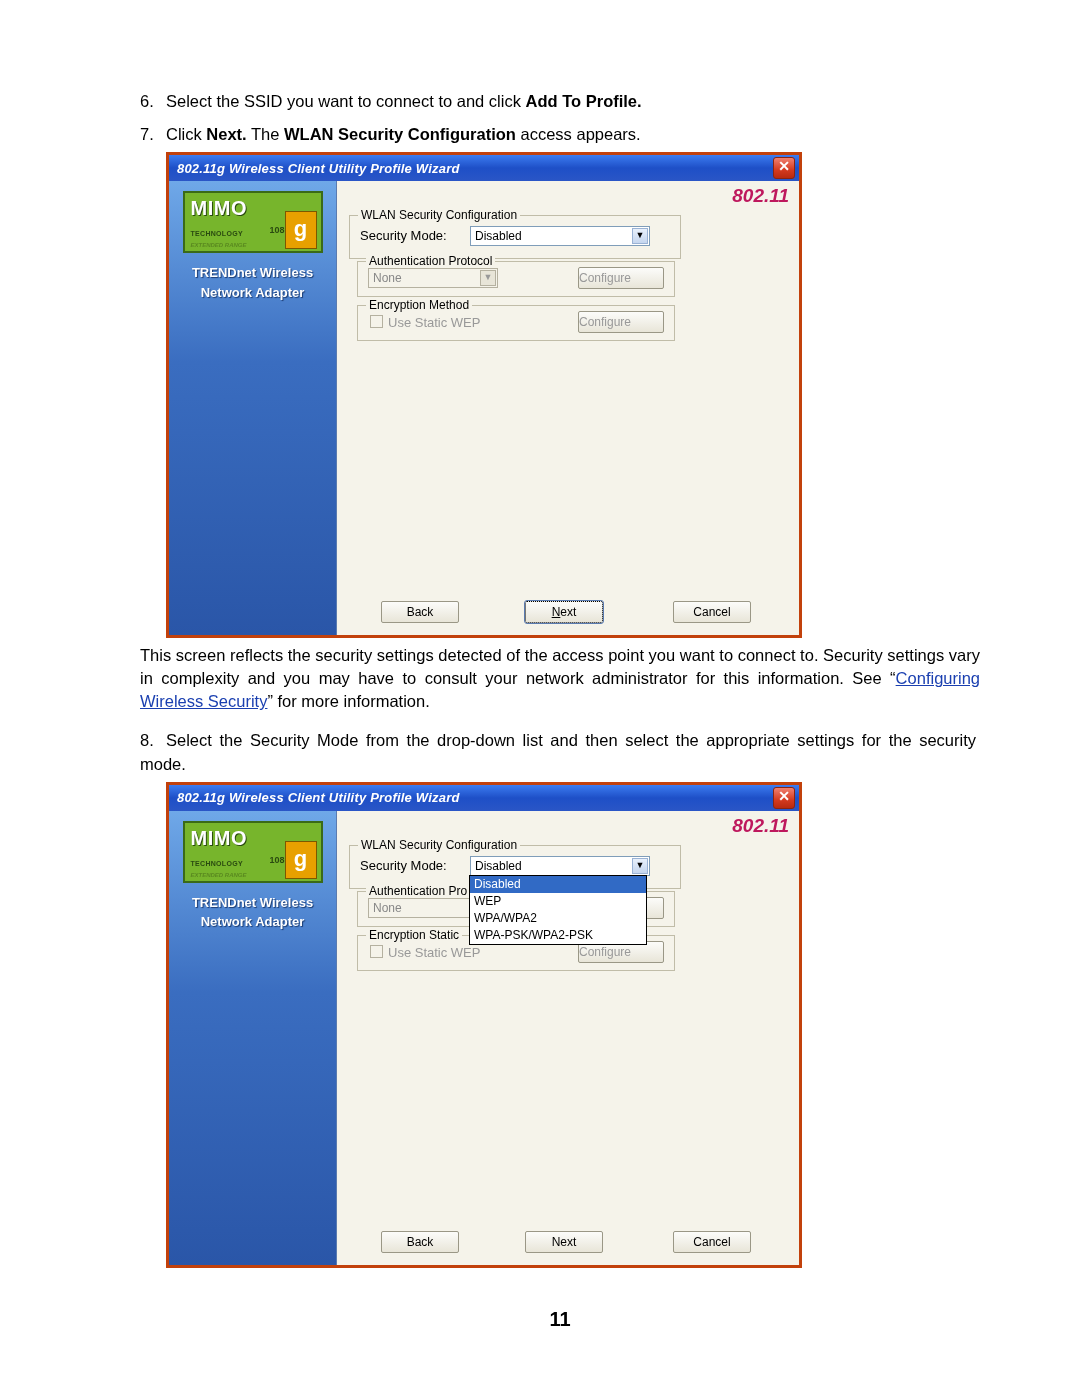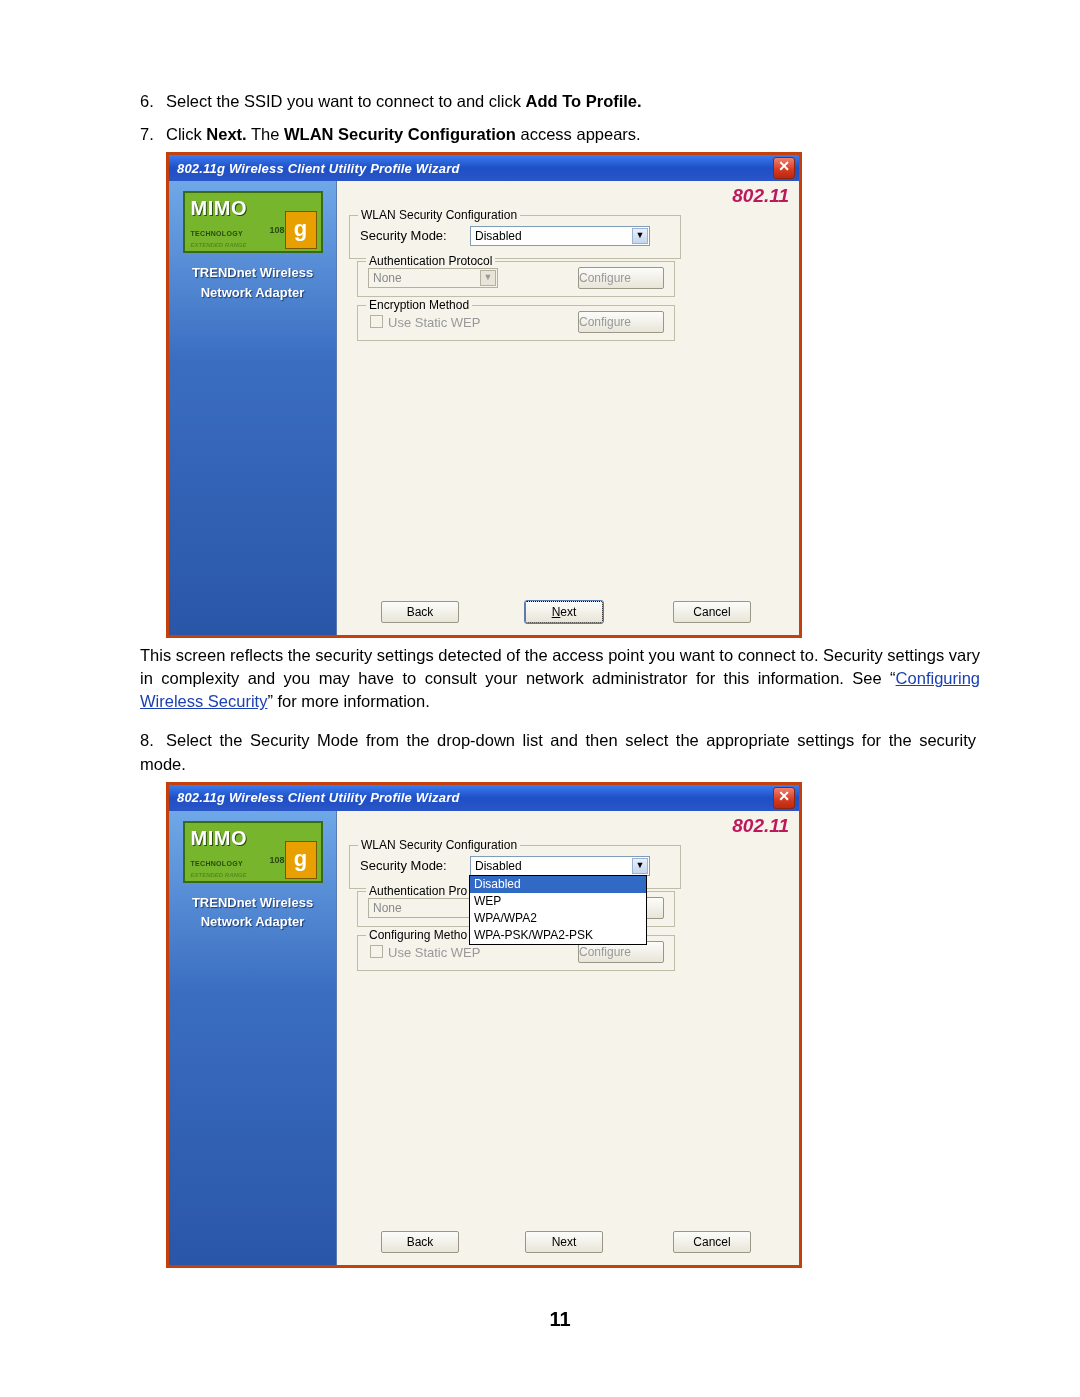--- a/index.html
+++ b/index.html
@@ -352,21 +352,21 @@
           <div class="groupbox gb-auth">
             <div class="groupbox-title" style="background:#f5f3ea;">Authentication Pro</div>
             <div class="select-box disabled" style="left:10px; top:6px; width:130px;">
               <span>None</span>
               <div class="select-arrow disabled">▼</div>
             </div>
             <div class="btn disabled" style="right:10px; top:5px; width:86px;">Configure</div>
           </div>
 
           <div class="groupbox gb-enc">
-            <div class="groupbox-title">Configuring Metho</div>
+            <div class="groupbox-title">Encryption Static</div>
             <div class="checkbox" style="left:12px; top:9px;"></div>
             <div class="lbl" style="left:30px; top:9px; color:#999;">Use Static WEP</div>
             <div class="btn disabled" style="right:10px; top:5px; width:86px;">Configure</div>
           </div>
 
           <div class="dd-list" style="left:132px; top:64px; width:178px;">
             <div class="dd-item selected">Disabled</div>
             <div class="dd-item">WEP</div>
             <div class="dd-item">WPA/WPA2</div>
             <div class="dd-item">WPA-PSK/WPA2-PSK</div>

